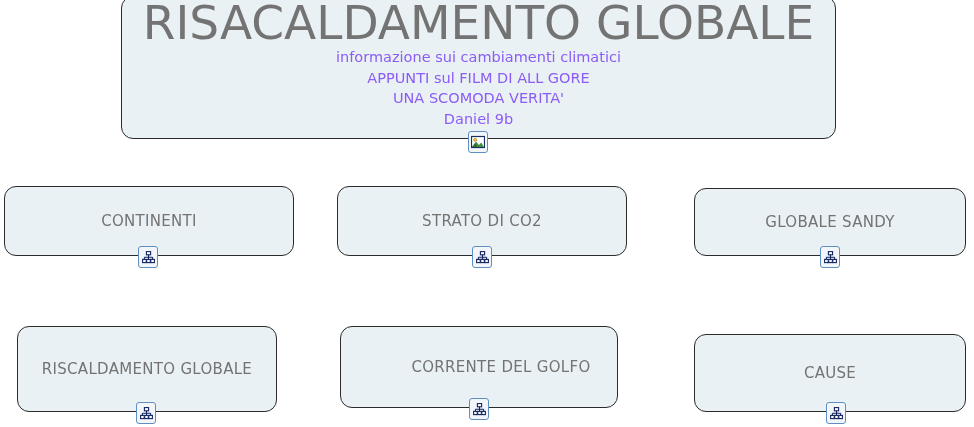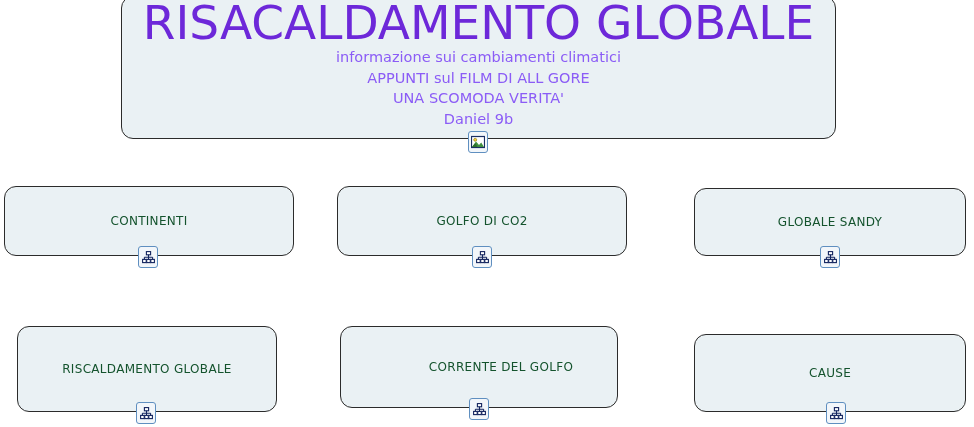--- a/index.html
+++ b/index.html
@@ -26,22 +26,22 @@
     box-sizing: border-box;
     background: #eaf1f4;
     border: 1.4px solid #2b2b2b;
     border-radius: 12px;
     display: flex;
     align-items: center;
     justify-content: center;
   }
 
   .node-label {
-    font-size: 12px;
-    color: #14532d;
+    font-size: 15px;
+    color: #737373;
     letter-spacing: 0.3px;
     text-align: center;
     line-height: 1.2;
     white-space: nowrap;
   }
 
   
   .title-node {
     background: #eaf1f4;
     border: 1.4px solid #2b2b2b;
@@ -50,21 +50,21 @@
     position: absolute;
     display: flex;
     flex-direction: column;
     align-items: center;
     justify-content: flex-start;
     padding-top: 2px;
     overflow: hidden;
   }
   .title-main {
     font-size: 47px;
-    color: #6d28d9;
+    color: #737373;
     line-height: 1.02;
     white-space: nowrap;
     letter-spacing: 0px;
   }
   .title-sub {
     font-size: 14.5px;
     color: #8b5cf6;
     line-height: 1.42;
     white-space: nowrap;
     text-align: center;
@@ -115,21 +115,21 @@
     <svg width="13" height="13" viewBox="0 0 13 13">
       <rect x="4.4" y="0.6" width="4.2" height="3.2" fill="#ffffff" stroke="#12235e" stroke-width="1.1"></rect>
       <path d="M6.5 3.8 V6.3 M2.4 6.3 H10.6 M2.4 6.3 V8.4 M6.5 6.3 V8.4 M10.6 6.3 V8.4" stroke="#12235e" stroke-width="1.1" fill="none"></path>
       <rect x="0.6" y="8.4" width="3.6" height="3.2" fill="#ffffff" stroke="#12235e" stroke-width="1.1"></rect>
       <rect x="4.7" y="8.4" width="3.6" height="3.2" fill="#ffffff" stroke="#12235e" stroke-width="1.1"></rect>
       <rect x="8.8" y="8.4" width="3.6" height="3.2" fill="#ffffff" stroke="#12235e" stroke-width="1.1"></rect>
     </svg>
   </div>
 
   <div class="node" style="left:337px; top:186px; width:290px; height:70px;">
-    <span class="node-label">GOLFO DI CO2</span>
+    <span class="node-label">STRATO DI CO2</span>
   </div>
   <div class="edge-icon" style="left:472px; top:246px;">
     <svg width="13" height="13" viewBox="0 0 13 13">
       <rect x="4.4" y="0.6" width="4.2" height="3.2" fill="#ffffff" stroke="#12235e" stroke-width="1.1"></rect>
       <path d="M6.5 3.8 V6.3 M2.4 6.3 H10.6 M2.4 6.3 V8.4 M6.5 6.3 V8.4 M10.6 6.3 V8.4" stroke="#12235e" stroke-width="1.1" fill="none"></path>
       <rect x="0.6" y="8.4" width="3.6" height="3.2" fill="#ffffff" stroke="#12235e" stroke-width="1.1"></rect>
       <rect x="4.7" y="8.4" width="3.6" height="3.2" fill="#ffffff" stroke="#12235e" stroke-width="1.1"></rect>
       <rect x="8.8" y="8.4" width="3.6" height="3.2" fill="#ffffff" stroke="#12235e" stroke-width="1.1"></rect>
     </svg>
   </div>

